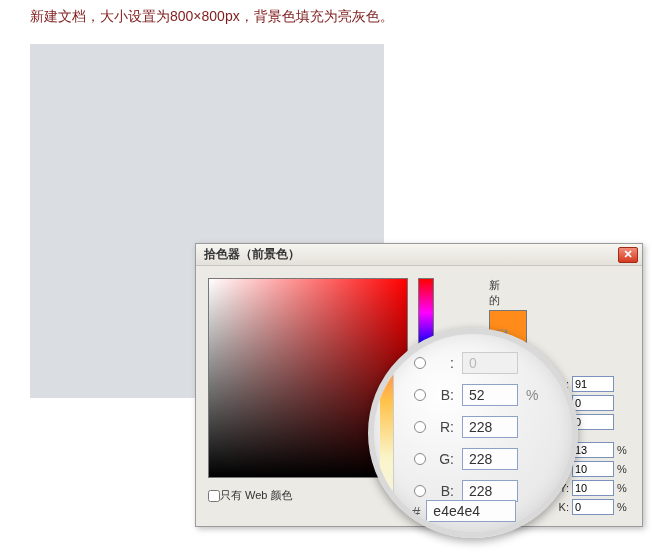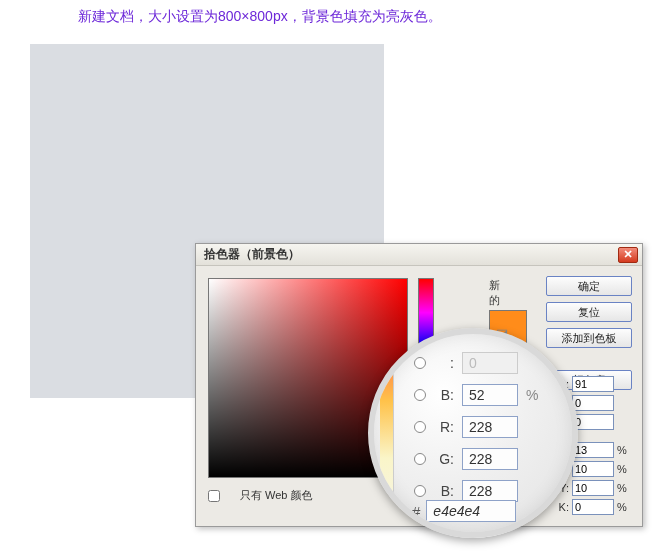--- a/index.html
+++ b/index.html
@@ -6,24 +6,23 @@
   body {
     width: 652px;
     height: 553px;
     background: #ffffff;
     font-family: "Microsoft YaHei", Arial, sans-serif;
     font-size: 12px;
     position: relative;
     overflow: hidden;
   }
   .instruction {
-    color: #6d28d9;
+    color: #7f1d1d;
     font-size: 14px;
     padding: 8px 2px 0 30px;
-    margin-left: 48px;
   }
   .canvas-bg {
     position: absolute;
     left: 30px;
     top: 44px;
     width: 354px;
     height: 354px;
     background: #dadde2;
   }
   .dialog {
@@ -130,21 +129,21 @@
   .right-fields .row { display:flex; align-items:center; gap:3px; }
   .right-fields .lab { width:14px; text-align:right; }
   .right-fields input {
     width:42px; height:16px; font-size:11px;
     border:1px solid #7a91bb; padding:0 2px;
   }
   .right-fields .unit { width:10px; }
   .webonly {
     position:absolute;
     left:12px; top:222px;
-    display:flex; align-items:center; gap:20px;
+    display:flex; align-items:center; gap:0;
     font-size:11px; color:#333;
   }
   .webonly input { width:12px; height:12px; }
 
   
   .magnifier {
     position:absolute;
     left:368px; top:328px;
     width:210px; height:210px;
     border-radius:50%;
@@ -183,21 +182,21 @@
     line-height:20px;
   }
   .mval.dis { background:#f0f0f0; color:#bbb; border-color:#ccc; }
   .munit { font-size:14px; color:#888; width:14px; }
   .hexrow {
     position:absolute;
     left:38px; bottom:10px;
     display:flex; align-items:center; gap:6px;
     font-size:15px; color:#555;
   }
-  .hexrow .mval { width:90px;font-style:italic; }
+  .hexrow .mval { width:90px; }
 </style>
 </head>
 <body>
 
 <div class="instruction">新建文档，大小设置为800×800px，背景色填充为亮灰色。</div>
 
 <div class="canvas-bg"></div>
 
 <div class="dialog">
   <div class="titlebar">
@@ -213,27 +212,20 @@
 
     <div class="swatch-group">
       <div class="swatch-label">新的</div>
       <div class="swatch">
         <div class="new"></div>
         <div class="cur"></div>
       </div>
     </div>
     <span class="cube-icon">◪</span>
 
-    <div class="btn-col">
-      <div class="ps-btn">确定</div>
-      <div class="ps-btn">复位</div>
-      <div class="ps-btn">添加到色板</div>
-      <div class="gap"></div>
-      <div class="ps-btn">颜色库</div>
-    </div>
 
     <div class="right-fields">
       <div class="row">
           <span class="lab">L:</span>
           <input value="91" style="">
           <span class="unit"></span>
         </div>
       <div class="row">
           <span class="lab"></span>
           <input value="0" style="">

